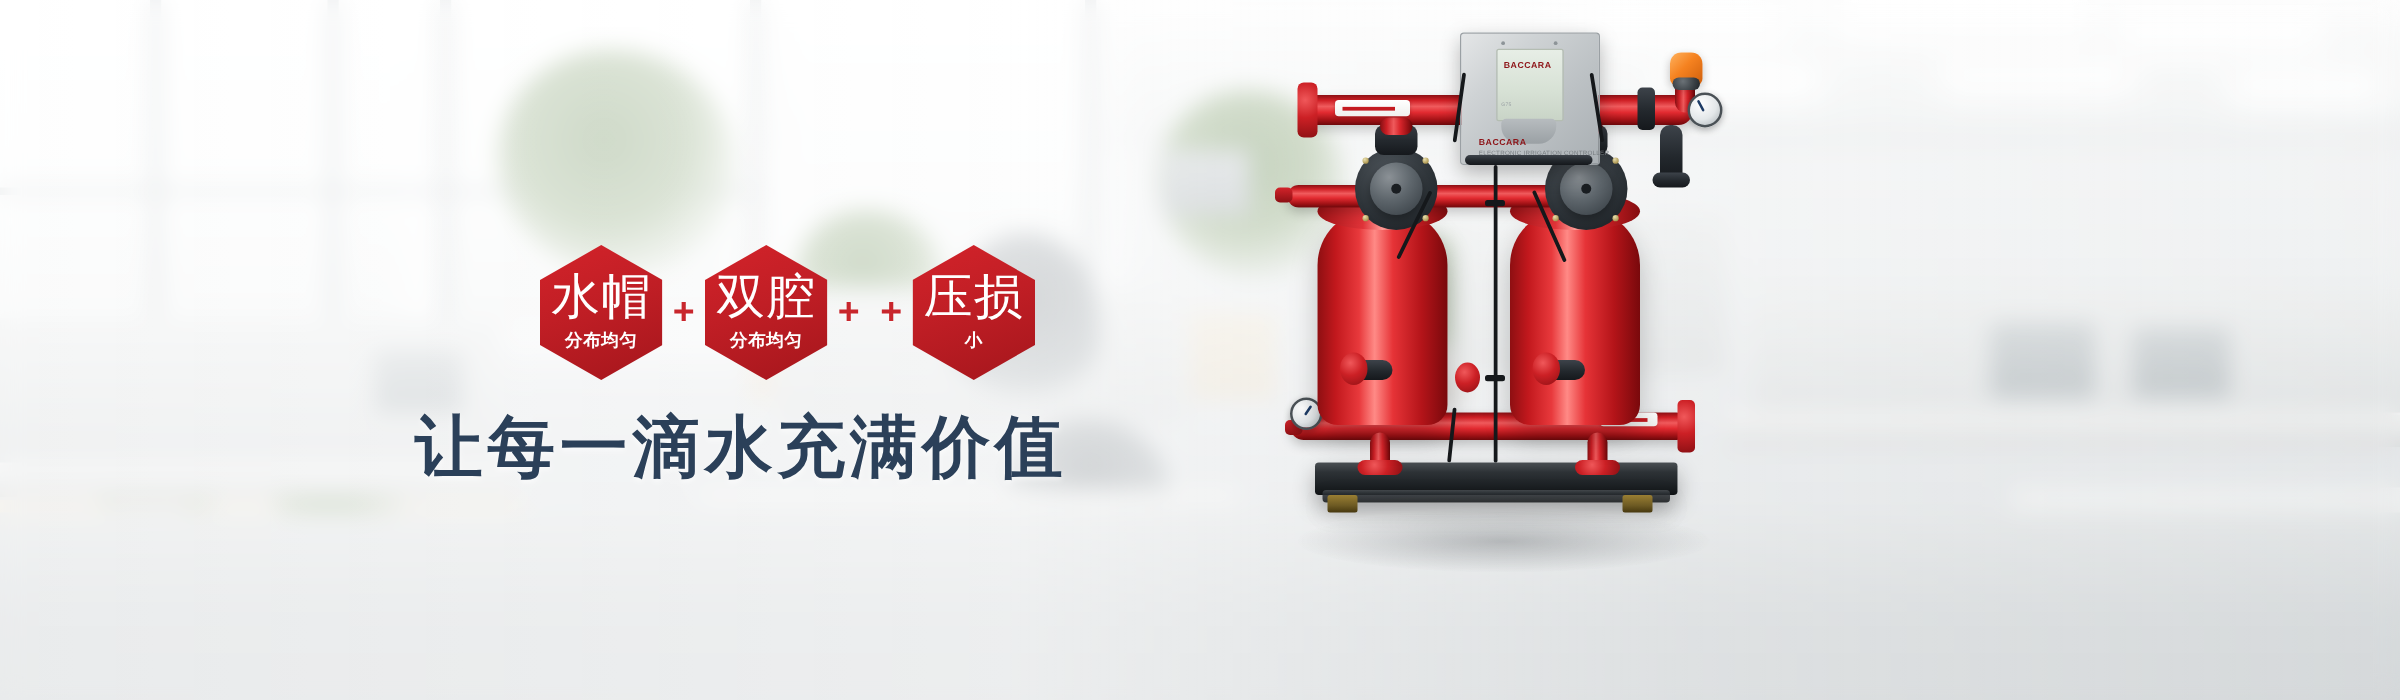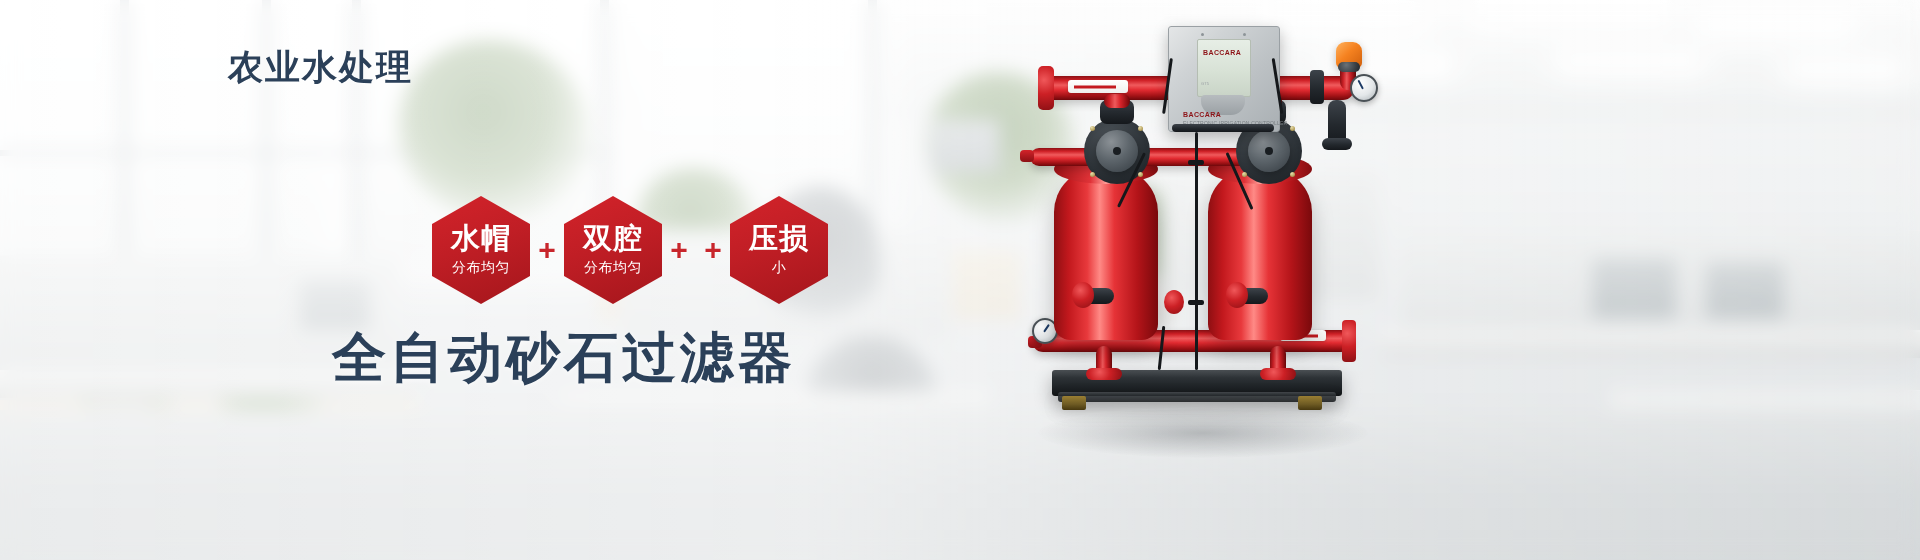--- a/index.html
+++ b/index.html
@@ -64,22 +64,22 @@
 
   
   .badges{position:absolute;left:432px;top:196px;display:flex;align-items:center;gap:0;}
   .hex{
     position:relative;width:98px;height:108px;
     display:flex;flex-direction:column;align-items:center;justify-content:center;
     background:linear-gradient(160deg,#d3232a 0%,#c01e25 45%,#a5161c 100%);
     clip-path:polygon(50% 0%,100% 26%,100% 74%,50% 100%,0% 74%,0% 26%);
     box-shadow:0 5px 12px rgba(120,10,15,.28);
   }
-  .hex-main{color:#ffffff;font-size:29px;font-weight:bold;line-height:1.05;letter-spacing:1px;white-space:nowrap;}
-  .hex-sub{color:#ffffff;font-size:14px;font-weight:normal;margin-top:5px;letter-spacing:.5px;white-space:nowrap;}
+  .hex-main{color:#ffffff;font-size:39px;font-weight:normal;line-height:1.05;letter-spacing:1px;white-space:nowrap;}
+  .hex-sub{color:#ffffff;font-size:14px;font-weight:bold;margin-top:5px;letter-spacing:.5px;white-space:nowrap;}
   .hex-sub.sm{font-size:13px;}
   .plus{width:34px;text-align:center;color:#c8262c;font-size:30px;font-weight:bold;line-height:1;
     text-shadow:0 1px 1px rgba(255,255,255,.6);}
 
   
   .product{position:absolute;left:980px;top:0;width:940px;height:560px;}
   .pr{position:absolute;}
   
   .vessel{position:absolute;border-radius:44px 44px 16px 16px;
     background:linear-gradient(90deg,#8e0f12 0%,#c2181d 14%,#e8393c 32%,#ff8a86 44%,#e63337 58%,#b41419 80%,#79090c 100%);
@@ -202,22 +202,21 @@
     <div class="desk" style="left:1380px;top:330px;width:560px;height:26px;"></div>
     <div class="desk" style="left:560px;top:392px;width:430px;height:24px;"></div>
 
     <div class="floor"></div>
 
     <div class="bg-blur"></div>
     <div class="bg-veil"></div>
   </div>
 
   <div class="copy">
-    <div class="eyebrow">农业水处理</div>
-    <div class="subline">全自动砂石过滤器</div>
+    <div class="subline">让每一滴水充满价值</div>
   </div>
 
   <div class="badges">
 
     <div class="hex">
       <div class="hex-main">水帽</div>
       <div class="hex-sub">分布均匀</div>
     </div>
 
     <div class="plus">+</div>

